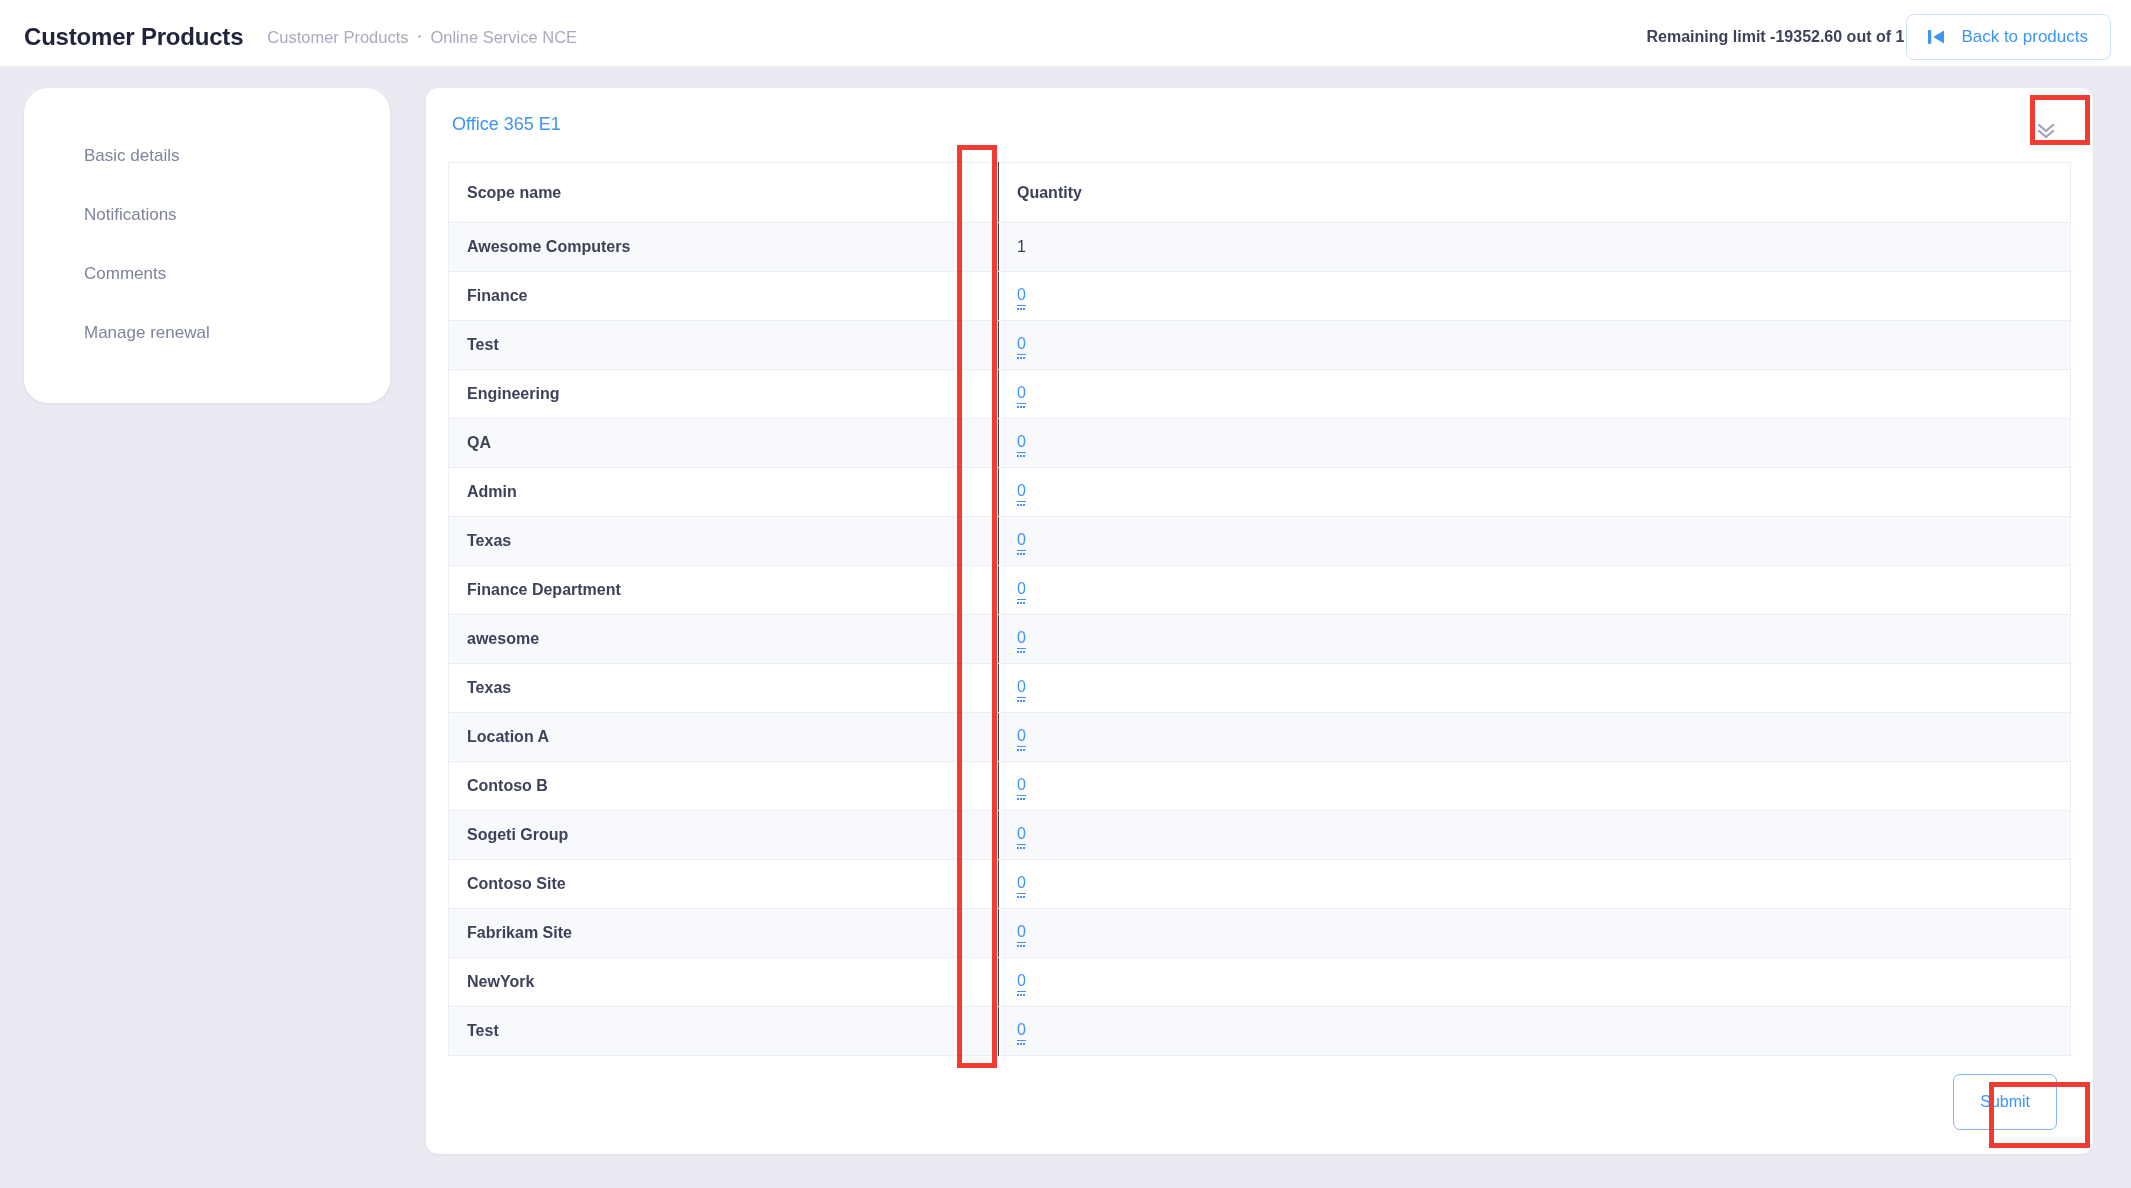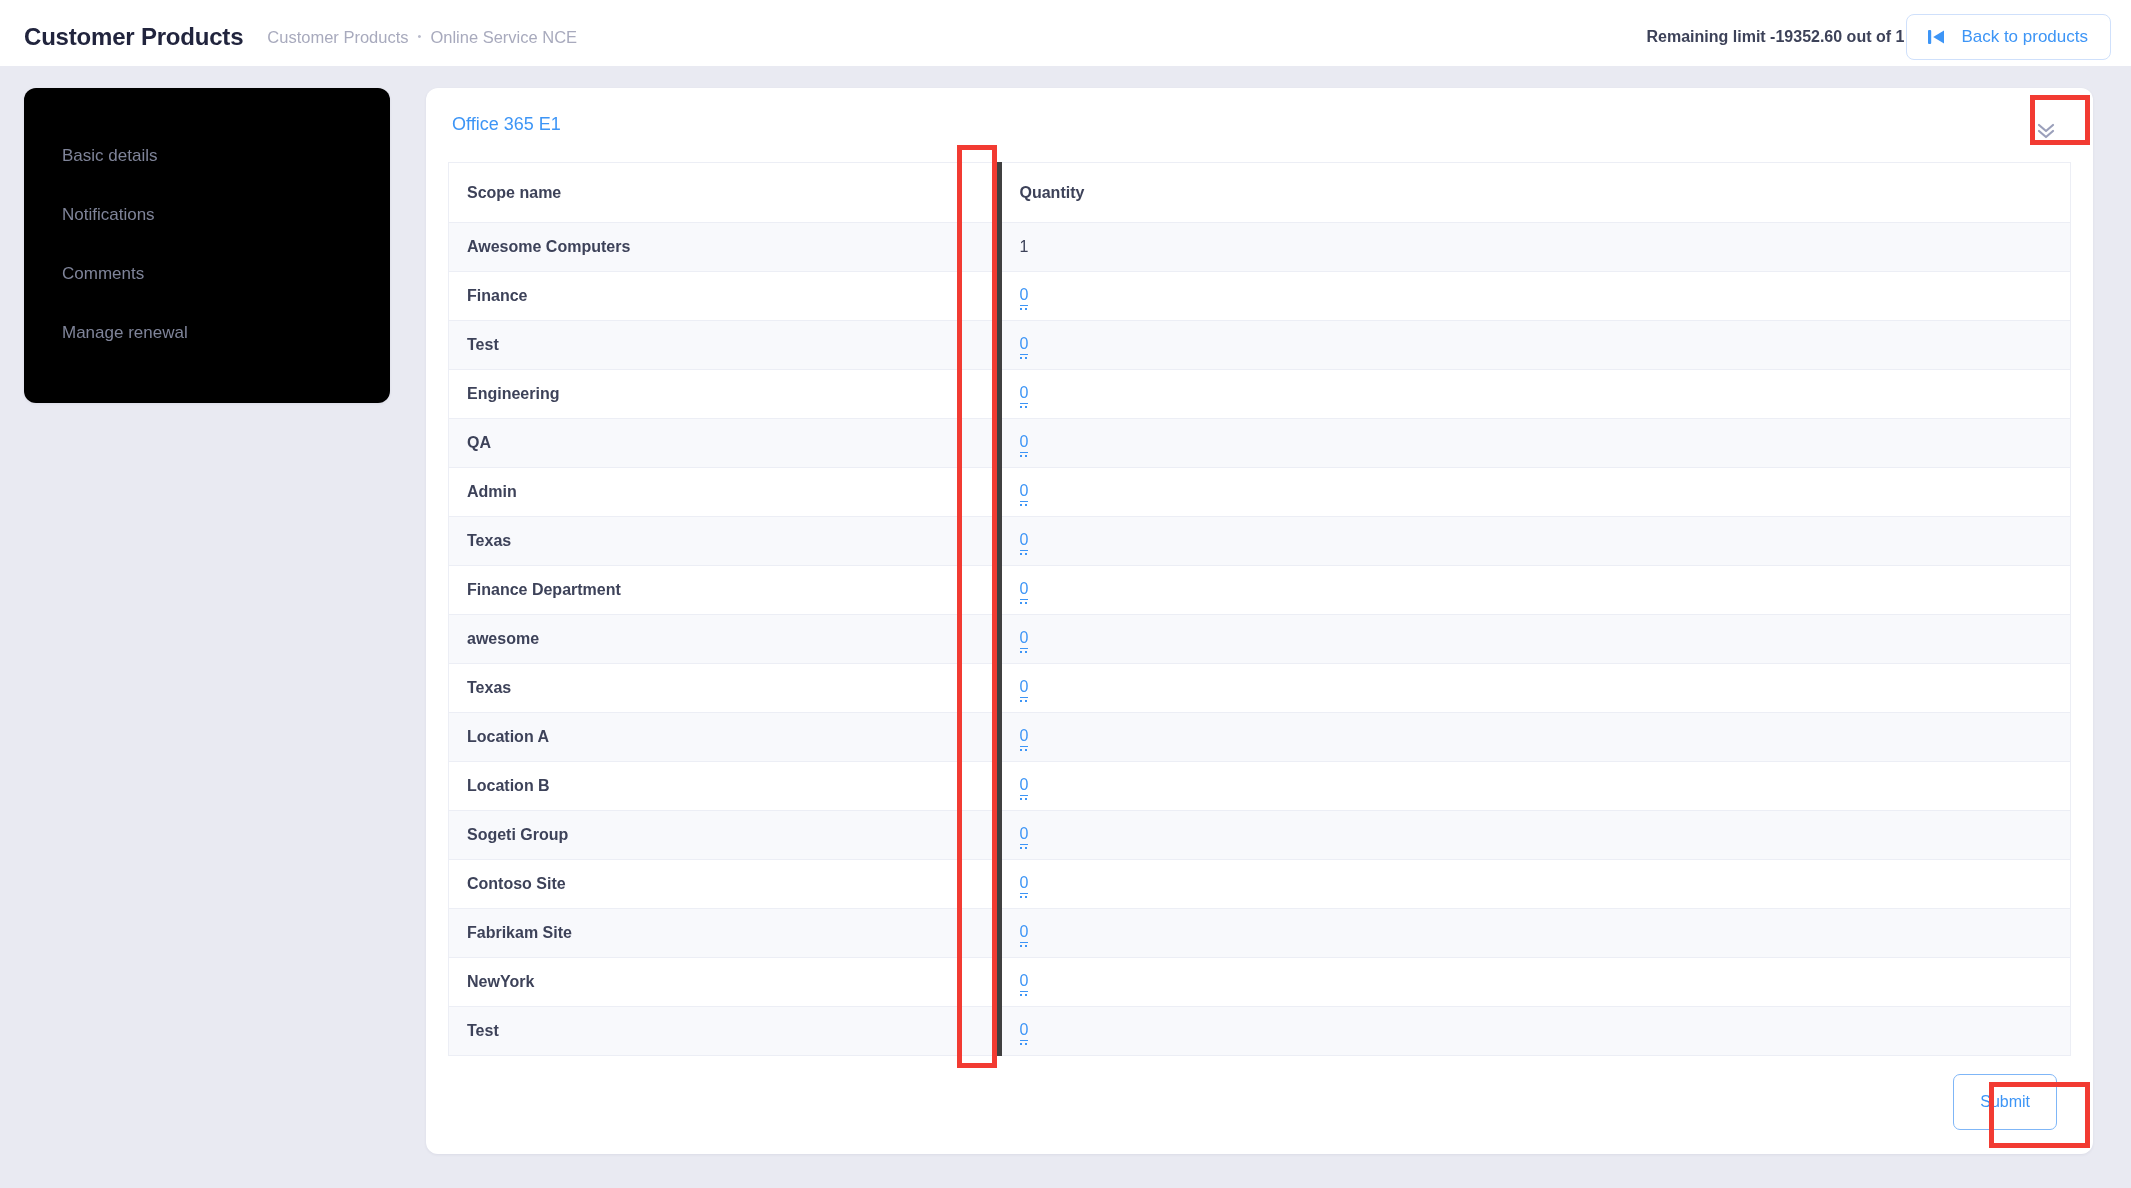--- a/index.html
+++ b/index.html
@@ -76,24 +76,24 @@
     align-items: flex-start;
     padding: 22px 38px 0 24px;
     gap: 36px;
     height: calc(100% - 66px);
   }
 
   
   .nav-card {
     width: 366px;
     flex: 0 0 366px;
-    background: #000000;
-    border-radius: 12px;
+    background: #ffffff;
+    border-radius: 24px;
     box-shadow: 0 1px 3px rgba(41,48,86,0.07);
-    padding: 44px 30px 46px 18px;
+    padding: 44px 30px 46px 40px;
   }
   .nav-item {
     display: block;
     font-size: 17px;
     color: #7f8499;
     padding: 14px 20px;
     border-radius: 8px;
     margin-bottom: 11px;
     cursor: pointer;
     white-space: nowrap;
@@ -156,21 +156,21 @@
   table.scope-table col.c-scope { width: 550px; }
   table.scope-table th {
     font-size: 16px;
     font-weight: 700;
     color: #3d4259;
     height: 60px;
     background: #ffffff;
   }
   table.scope-table th.th-qty,
   table.scope-table td.td-qty {
-    border-left: 6px solid #404040;
+    border-left: 1px solid #404040;
   }
   tbody tr:nth-child(odd)  td { background: #f8f9fc; }
   tbody tr:nth-child(even) td { background: #ffffff; }
   tbody tr:last-child td { border-bottom: none; }
   td.td-scope {
     font-size: 16px;
     font-weight: 700;
     color: #3d4259;
     white-space: nowrap;
   }
@@ -312,21 +312,21 @@
           </tr>
           <tr>
             <td class="td-scope lvl1">Texas</td>
             <td class="td-qty"><span class="qty-edit">0</span></td>
           </tr>
           <tr>
             <td class="td-scope lvl1">Location A</td>
             <td class="td-qty"><span class="qty-edit">0</span></td>
           </tr>
           <tr>
-            <td class="td-scope lvl1">Location B</td>
+            <td class="td-scope lvl1">Contoso B</td>
             <td class="td-qty"><span class="qty-edit">0</span></td>
           </tr>
           <tr>
             <td class="td-scope lvl1">Sogeti Group</td>
             <td class="td-qty"><span class="qty-edit">0</span></td>
           </tr>
           <tr>
             <td class="td-scope lvl1">Contoso Site</td>
             <td class="td-qty"><span class="qty-edit">0</span></td>
           </tr>

